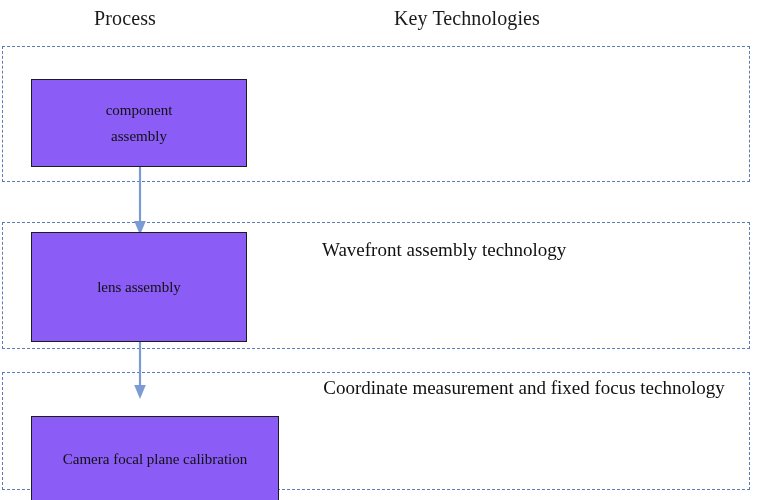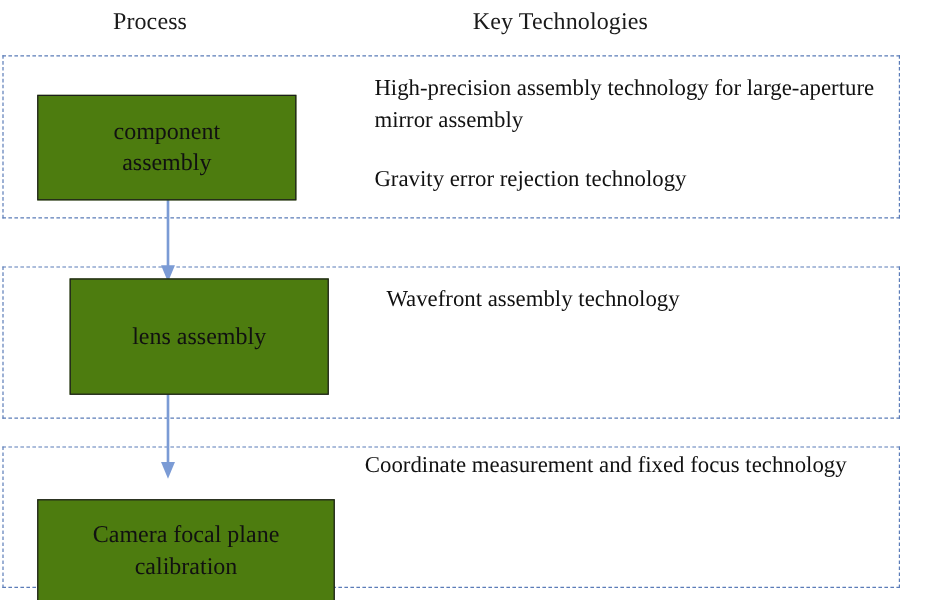--- a/index.html
+++ b/index.html
@@ -55,54 +55,54 @@
   }
   #band-1 { top: 46px;  height: 136px; }
   #band-2 { top: 222px; height: 127px; }
   #band-3 { top: 372px; height: 118px; }
 
   
   .process-box {
     position: absolute;
     border: 1.6px solid #1c1c1c;
     box-sizing: border-box;
-    background: #4d7c0f;
+    background: #8b5cf6;
     display: flex;
     align-items: center;
     justify-content: center;
     text-align: center;
-    font-size: 20px;
+    font-size: 15px;
     line-height: 26px;
     color: #111111;
     padding: 0 6px;
     z-index: 3;
   }
   #box-1 { left: 31px; top: 79px;  width: 216px; height: 88px; }
-  #box-2 { left: 31px; top: 232px; width: 216px; height: 97px; margin-left: 27px; }
+  #box-2 { left: 31px; top: 232px; width: 216px; height: 110px; }
   #box-3 { left: 31px; top: 416px; width: 248px; height: 86px; }
   .process-box .box-text {
     display: block;
     white-space: pre-line;
   }
 
   
   .tech-block {
     position: absolute;
     font-size: 19px;
     line-height: 27px;
     color: #111111;
     z-index: 2;
   }
   #tech-1 { left: 312px; top: 60px;  width: 430px; }
   #tech-2 { left: 322px; top: 236px; width: 420px; }
   #tech-3 { left: 304px; top: 374px; width: 440px; }
 
   .tech-para { margin: 0; }
   .tech-para + .tech-para { margin-top: 22px; }
-  #tech-3 .tech-para { text-indent: 0; }
+  #tech-3 .tech-para { text-indent: 0; text-align: center; }
 
   
   .connector {
     position: absolute;
     z-index: 1;
     pointer-events: none;
   }
   #arrow-1 { left: 128px; top: 166px; width: 24px; height: 70px; }
   #arrow-2 { left: 128px; top: 318px; width: 24px; height: 82px; }
 </style>
@@ -114,24 +114,20 @@
   <div class="col-header" id="hdr-key">Key Technologies</div>
   <div class="col-header" id="hdr-process">Process</div>
 
   <div class="row-band" id="band-1"></div>
 
   <div class="process-box" id="box-1">
     <span class="box-text">component
 assembly</span>
   </div>
 
-  <div class="tech-block" id="tech-1">
-    <p class="tech-para">High-precision assembly technology for large-aperture mirror assembly</p>
-    <p class="tech-para">Gravity error rejection technology</p>
-  </div>
 
   <svg class="connector" id="arrow-1" viewBox="0 0 24 70">
     <line x1="12" y1="0" x2="12" y2="58" stroke="#7b9bd5" stroke-width="2.2"></line>
     <polygon points="12,69 6.2,55 17.8,55" fill="#7b9bd5"></polygon>
   </svg>
 
   <div class="row-band" id="band-2"></div>
 
   <div class="process-box" id="box-2">
     <span class="box-text">lens assembly</span>

